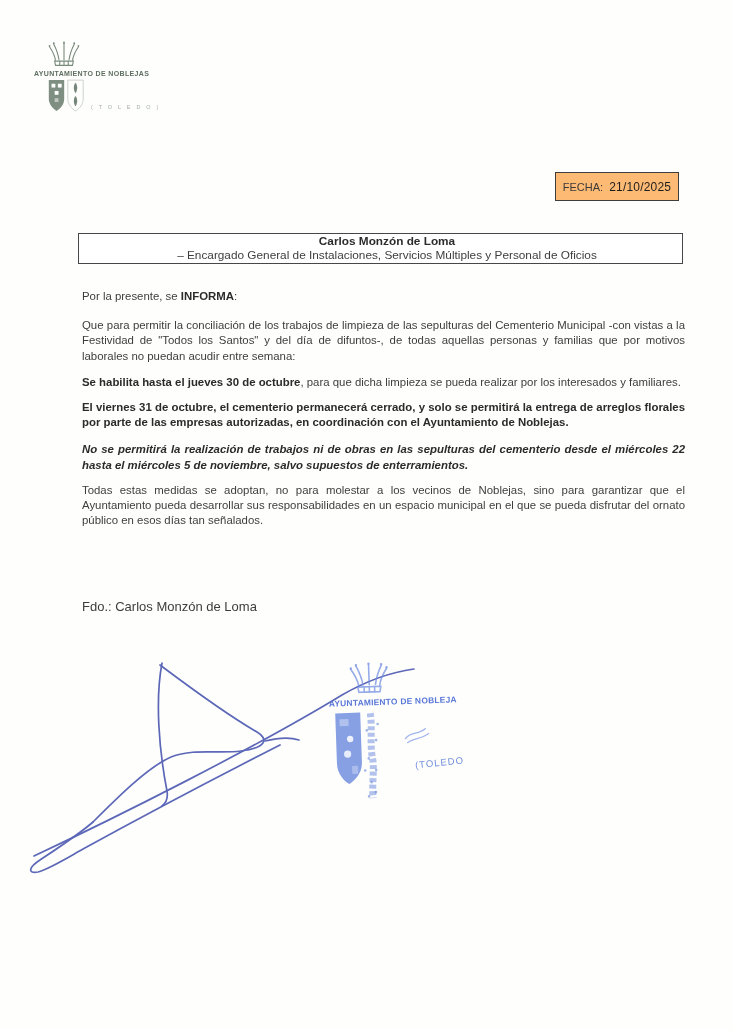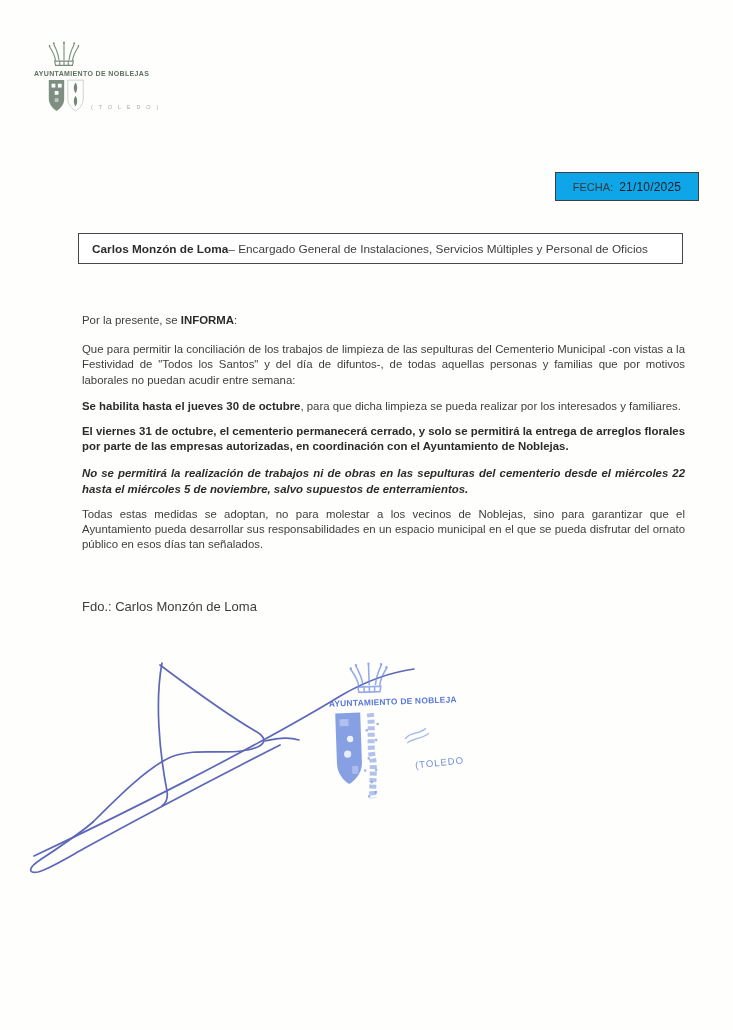--- a/index.html
+++ b/index.html
@@ -12,37 +12,37 @@
   
   .letterhead{position:absolute; left:34px; top:40px; width:130px; height:80px;}
   .lh-crown{position:absolute; left:13px; top:0;}
   .lh-name{position:absolute; left:0; top:30px; width:130px;
     font-size:7px; font-weight:bold; color:#5e6f61; letter-spacing:.35px; white-space:nowrap;}
   .lh-shield{position:absolute; left:13px; top:38px;}
   .lh-toledo{position:absolute; left:57px; top:64px;
     font-size:5.5px; letter-spacing:2.2px; color:#a6b0a6; white-space:nowrap;}
 
   
-  .date-box{position:absolute; left:555px; top:172px; width:144px; height:29px;
-    box-sizing:border-box; border:1.5px solid #3e3e3e; background:#0ea5e9;
+  .date-box{position:absolute; left:555px; top:172px; width:124px; height:29px;
+    box-sizing:border-box; border:1.5px solid #3e3e3e; background:#fdba74;
     display:flex; align-items:center; justify-content:center; gap:6px;}
   .date-label{font-size:11px; color:#3a3a3a;}
   .date-value{font-size:12px; font-weight:normal; color:#1e1e1e; letter-spacing:.2px;text-align:center;}
 
   
   .author-box{position:absolute; left:78px; top:233px; width:605px; height:31px;
     box-sizing:border-box; border:1.5px solid #474747; background:#fff;
     display:flex; align-items:center; padding-left:13px;
-    font-size:11.8px; white-space:nowrap;}
+    font-size:11.8px; white-space:nowrap;flex-direction:column;}
   .author-name{font-weight:bold; color:#2c2c2c;}
   .author-rest{color:#3d3d3d;}
 
   
   .letter-body{position:absolute; left:82px; top:289px; width:603px;
-    font-size:11.4px; line-height:15.2px;margin-top:24px;}
+    font-size:11.4px; line-height:15.2px;}
   .para{margin:0; text-align:justify;}
   .para.left{text-align:left;}
   .p-intro{margin-bottom:14px;}
   .p1{margin-bottom:11px;}
   .p2{margin-bottom:10px;}
   .p3{margin-bottom:12px;}
   .p4{margin-bottom:10px;font-style:italic;}
   .p5{margin-bottom:9px;}
   .b{font-weight:bold; color:#2b2b2b;}
   .para.bold{font-weight:bold; color:#2b2b2b;}

